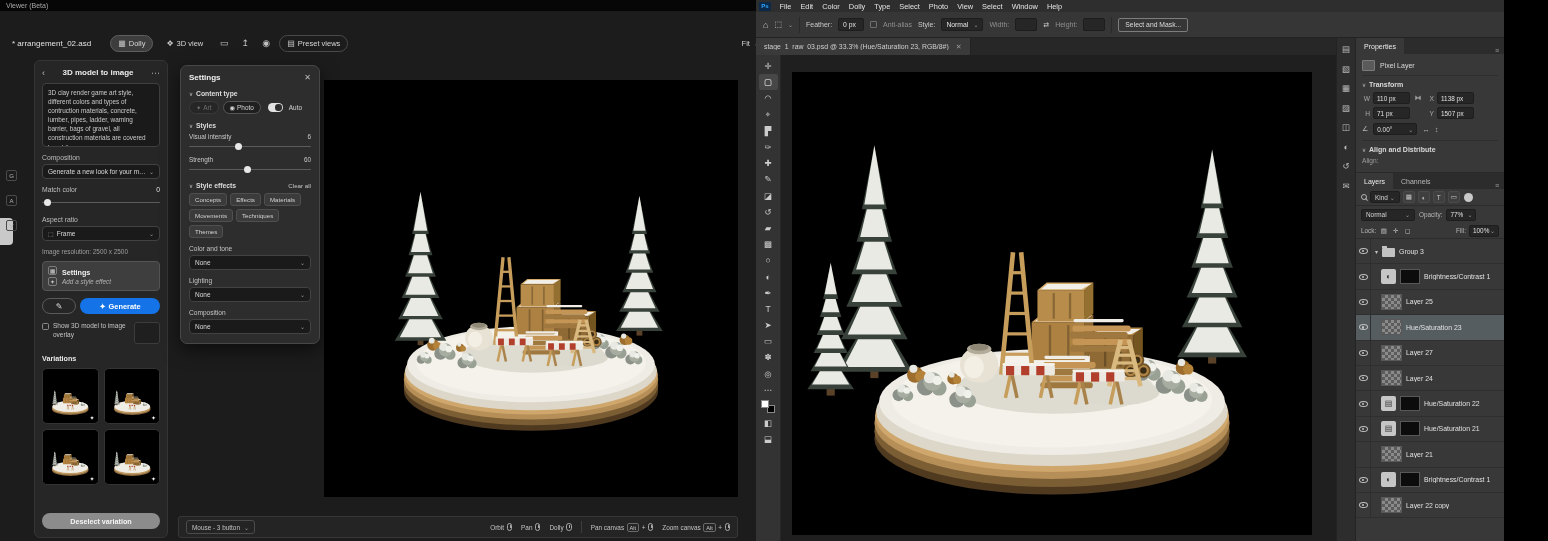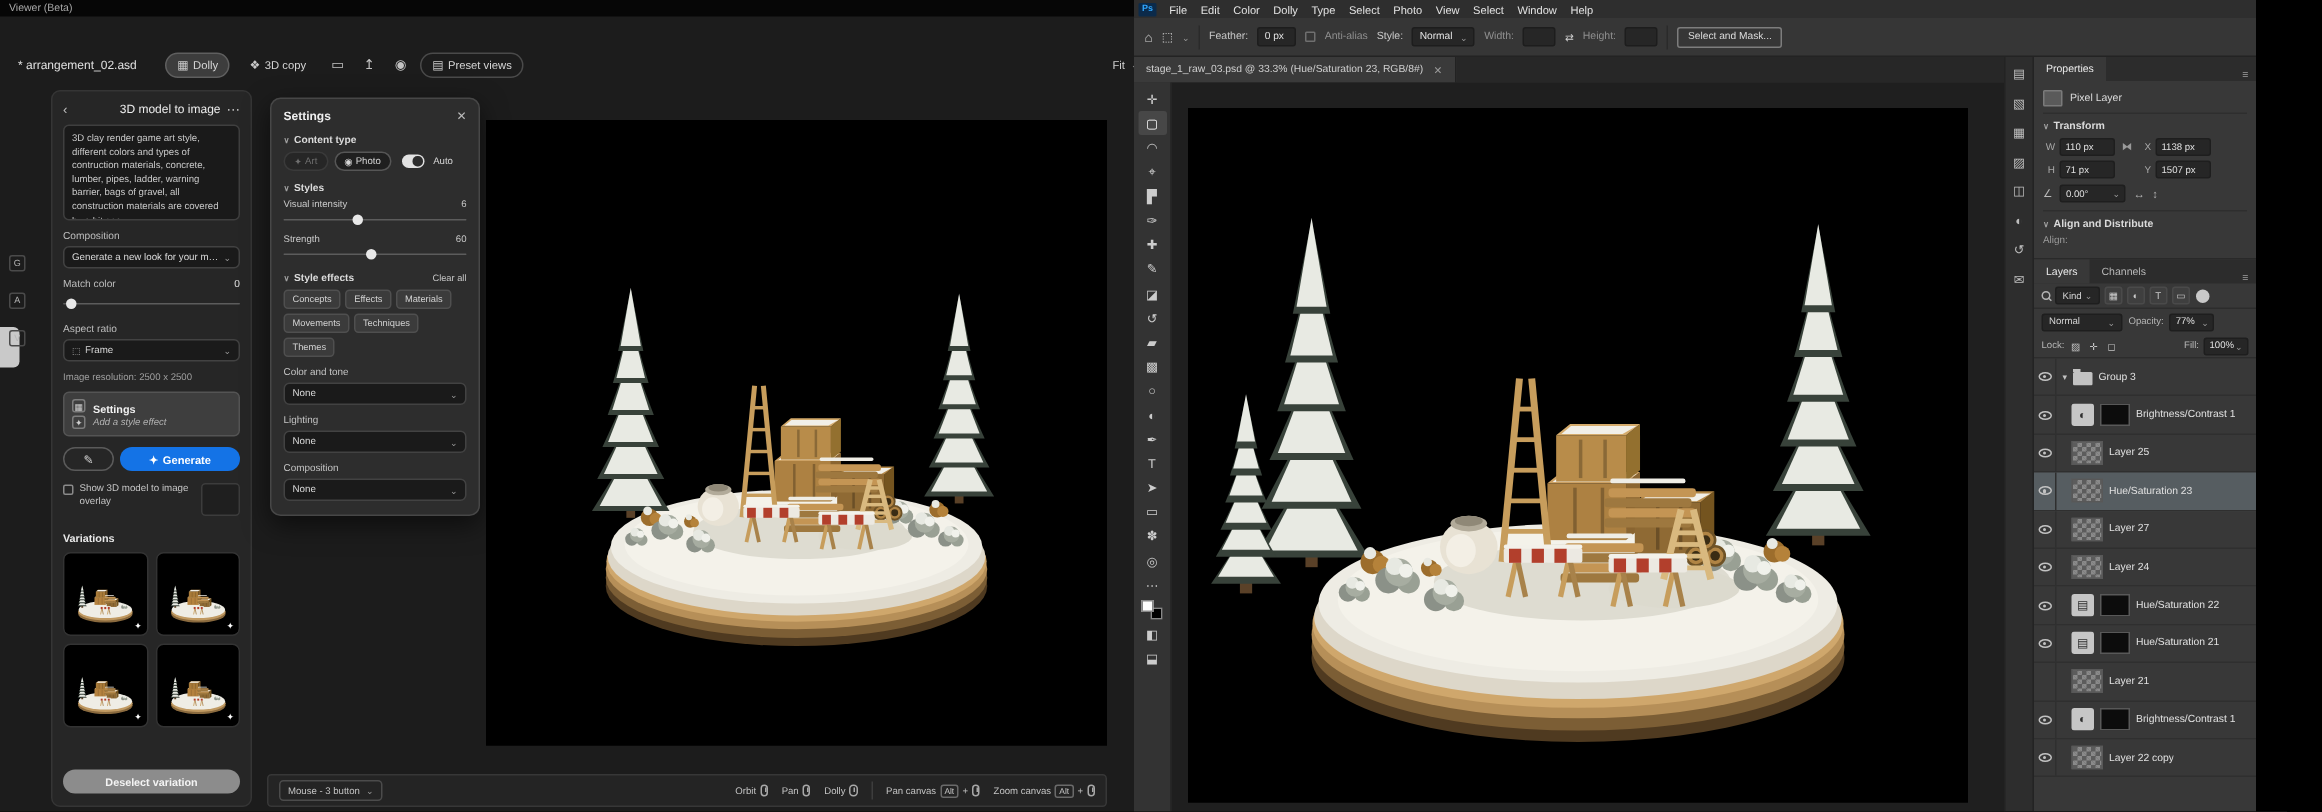--- a/index.html
+++ b/index.html
@@ -19,21 +19,21 @@
   .tb-icon { width:16px; text-align:center; color:#c3c3c3; font-size:9px; }
   .v-fit { margin-left:auto; display:flex; align-items:center; gap:4px; font-size:7.5px; color:#d0d0d0; }
   .chevron { color:#9a9a9a; font-size:6px; }
 
   .v-rail { position:absolute; left:0; top:58px; bottom:0; width:32px; }
   .rail-key { position:absolute; left:6px; width:11px; height:11px; border:1px solid #4a4a4a; border-radius:2px; color:#b5b5b5; font-size:6px; display:flex; align-items:center; justify-content:center; }
   .rail-handle { position:absolute; left:0; top:160px; width:13px; height:27px; background:#c9c9c9; border-radius:0 4px 4px 0; }
 
   .v-panel { position:absolute; left:34px; top:60px; bottom:3px; width:134px; background:#262626; border:1px solid #353535; border-radius:6px; padding:7px 7px 8px; display:flex; flex-direction:column; }
   .v-panel-header { display:flex; align-items:center; gap:4px; margin-bottom:6px; }
-  .v-panel-title { font-size:8px; font-weight:normal; color:#ececec; flex:1; text-align:right; }
+  .v-panel-title { font-size:8px; font-weight:bold; color:#ececec; flex:1; text-align:center; }
   .hchev, .hdots { color:#bdbdbd; font-size:9px; line-height:8px; }
   .prompt-box { background:#1a1a1a; border:1px solid #3f3f3f; border-radius:4px; font-size:6.4px; line-height:1.42; color:#c9c9c9; padding:4px 5px; height:64px; overflow:hidden; }
   .lbl { font-size:6.8px; color:#bdbdbd; margin:7px 0 3px; }
   .lbl-row { display:flex; justify-content:space-between; align-items:center; margin:7px 0 3px; }
   .lbl-row .val { font-size:6.8px; color:#e0e0e0; }
   .select { display:flex; align-items:center; gap:3px; background:#1a1a1a; border:1px solid #424242; border-radius:4px; height:15px; padding:0 5px; font-size:6.5px; color:#d9d9d9; }
   .select .sel-text { flex:1; white-space:nowrap; overflow:hidden; text-overflow:ellipsis; }
   .slider { position:relative; height:9px; margin:2px 0; }
   .slider .track { position:absolute; left:0; right:0; top:3.8px; height:1.6px; background:#5c5c5c; border-radius:1px; }
   .slider .knob { position:absolute; top:0.9px; width:7px; height:7px; background:#e8e8e8; border-radius:50%; }
@@ -176,21 +176,21 @@
     <div class="v-titlebar">Viewer (Beta)</div>
 
     <div class="v-toolbar">
       <span class="v-tabname">* arrangement_02.asd</span>
       <span class="tb-btn active">
         <span class="ic">▦</span>
         <span>Dolly</span>
       </span>
       <span class="tb-btn">
         <span class="ic">❖</span>
-        <span>3D copy</span>
+        <span>3D view</span>
       </span>
       <span class="tb-icon">▭</span>
       <span class="tb-icon">↥</span>
       <span class="tb-icon">◉</span>
       <span class="tb-btn outlined">
         <span class="ic">▤</span>
         <span>Preset views</span>
       </span>
       <span class="v-fit">
         <span>Fit</span>

